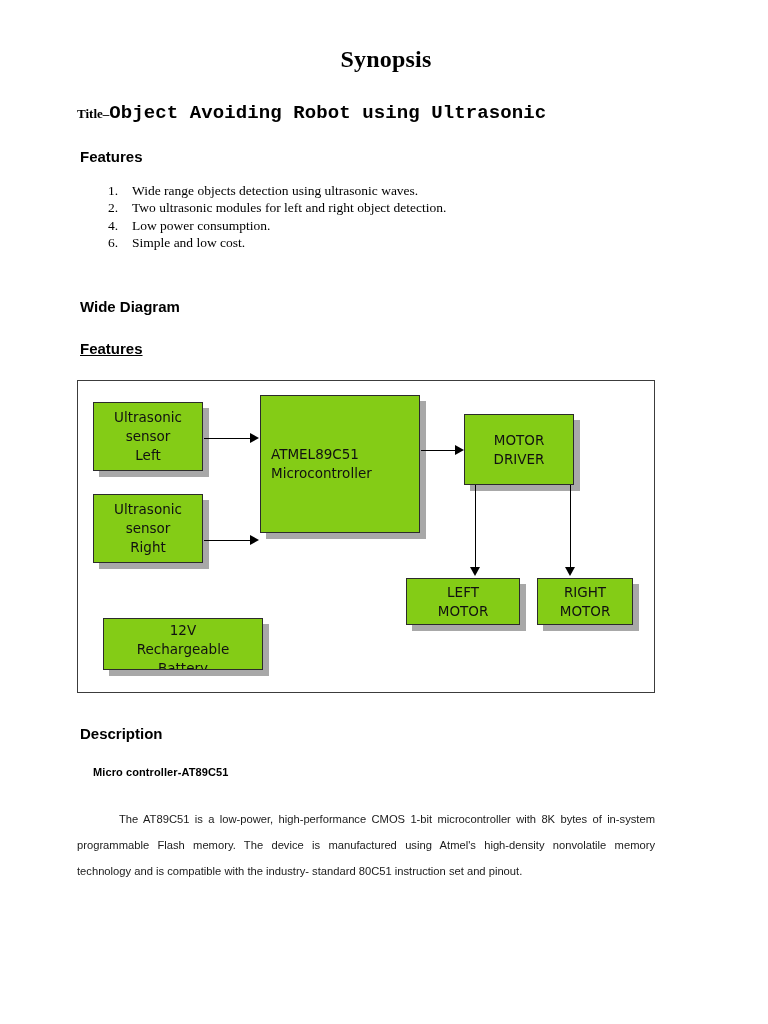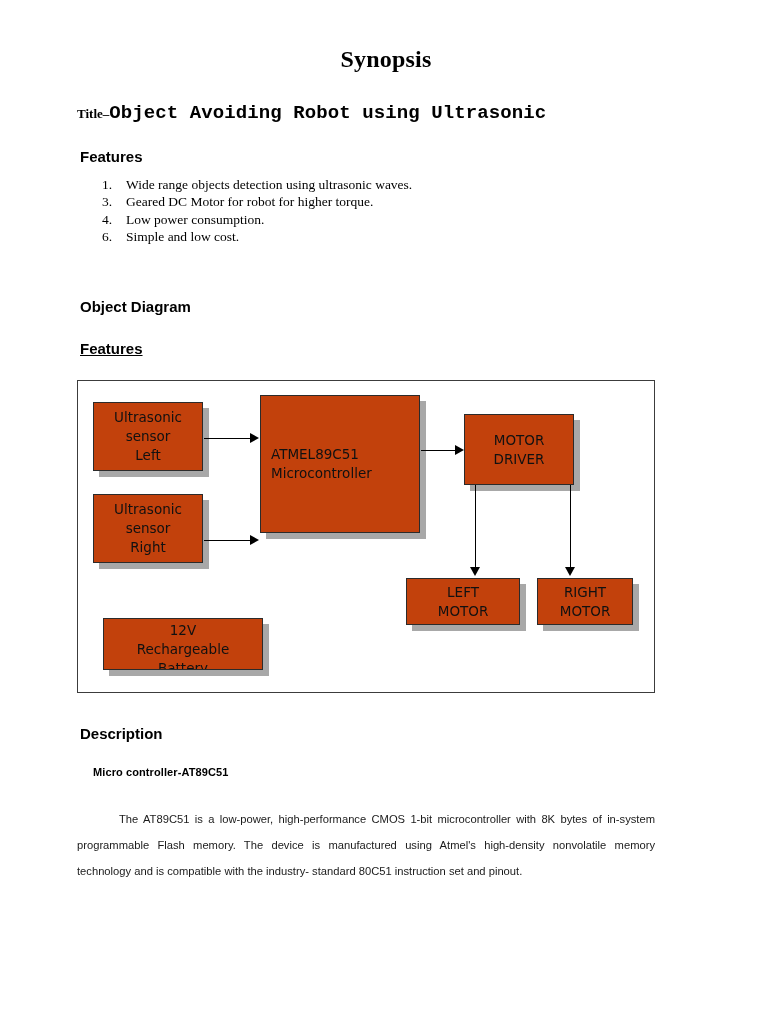--- a/index.html
+++ b/index.html
@@ -80,21 +80,21 @@
     letter-spacing: 0.1px;
     white-space: nowrap;
     padding-left: 16px;
   }
 
   
   .features {
     position: absolute;
     left: 88px; top: 168px;
     width: 560px;
-    margin: 8px;
+    margin: 14px;
     padding: 0;
     list-style: none;
   }
   .features li {
     font-family: "Liberation Serif", "DejaVu Serif", serif;
     font-size: 13.5px;
     line-height: 17.4px;
     white-space: nowrap;
   }
   .features .num {
@@ -111,21 +111,21 @@
     left: 77px; top: 380px;
     width: 578px;
     height: 313px;
     border: 1.5px solid #3c3c3c;
     background: #ffffff;
     box-sizing: border-box;
   }
 
   .dbox {
     position: absolute;
-    background: #c2410c;
+    background: #84cc16;
     border: 1.6px solid #2b2b2b;
     box-sizing: border-box;
     font-family: "DejaVu Sans", "Liberation Sans", sans-serif;
     font-size: 13.5px;
     line-height: 19px;
     color: #111111;
     text-align: center;
     box-shadow: 6px 6px 0 0 #a8a8a8;
     overflow: hidden;
     display: flex;
@@ -208,26 +208,26 @@
   <div class="doc-title">Synopsis</div>
 
   <div class="title-line">
     <span class="title-label">Title</span><span class="title-dash">–</span><span class="title-main">Object Avoiding Robot using Ultrasonic</span>
   </div>
 
   <div class="section-head" id="features-head">Features</div>
 
   <ul class="features">
     <li><span class="num">1.</span><span>Wide range objects detection using ultrasonic waves.</span></li>
-    <li><span class="num">3.</span><span>Geared DC Motor for robot for higher torque.</span></li>
+    <li><span class="num">2.</span><span>Two ultrasonic modules for left and right object detection.</span></li>
     <li><span class="num">4.</span><span>Low power consumption.</span></li>
     <li><span class="num">6.</span><span>Simple and low cost.</span></li>
   </ul>
 
-  <div class="section-head" id="block-head">Object Diagram</div>
+  <div class="section-head" id="block-head">Wide Diagram</div>
   <div class="section-head" id="receiver-head">Features</div>
 
   <div class="diagram-frame"></div>
 
   <div class="dbox" id="box-sensor-left">
     <span class="ln">Ultrasonic</span>
     <span class="ln">sensor</span>
     <span class="ln">Left</span>
   </div>
 

